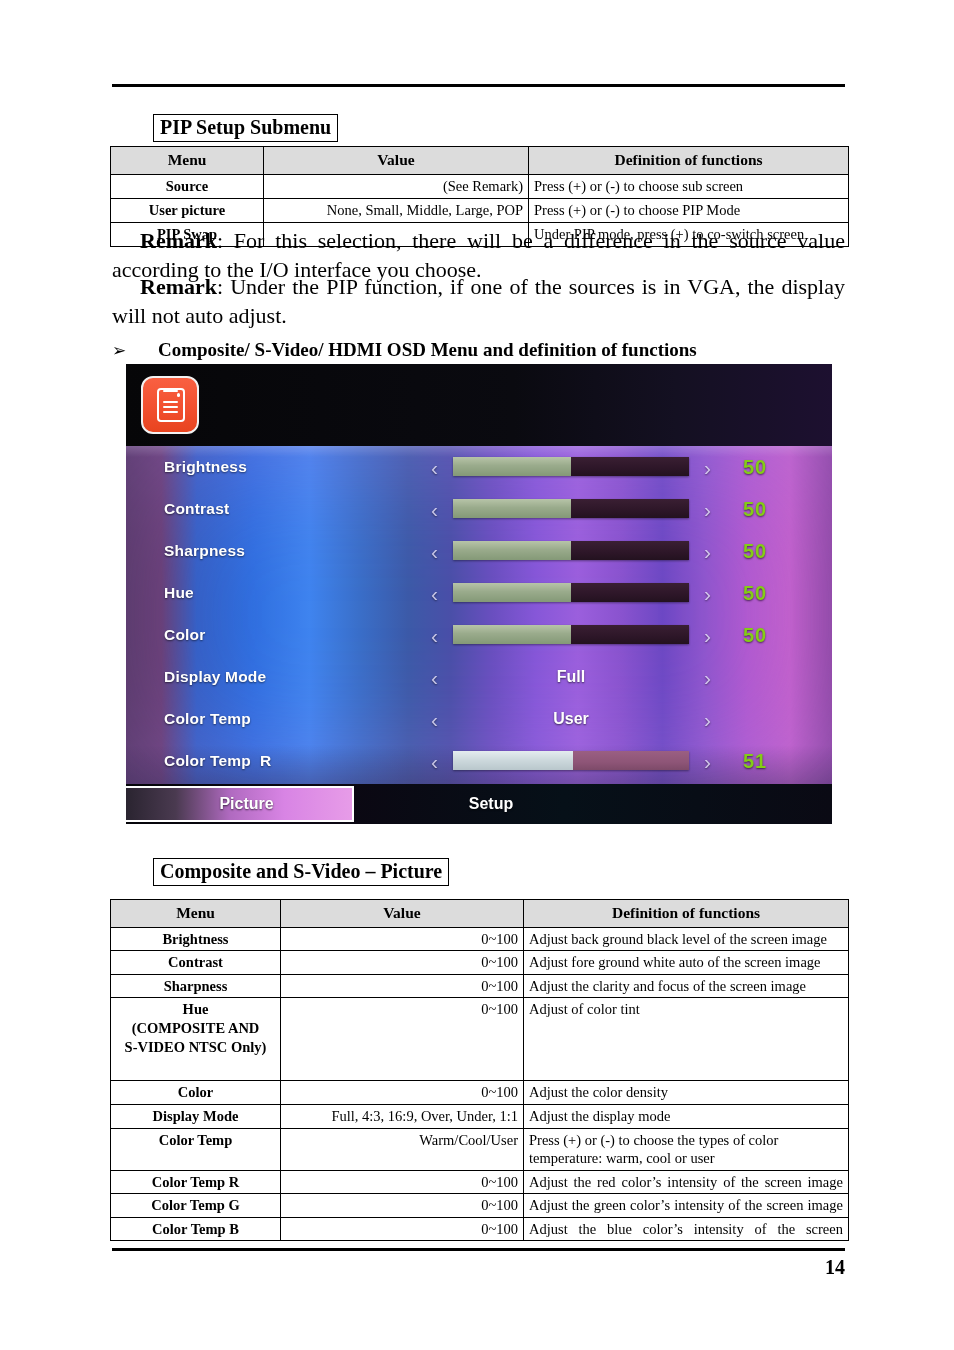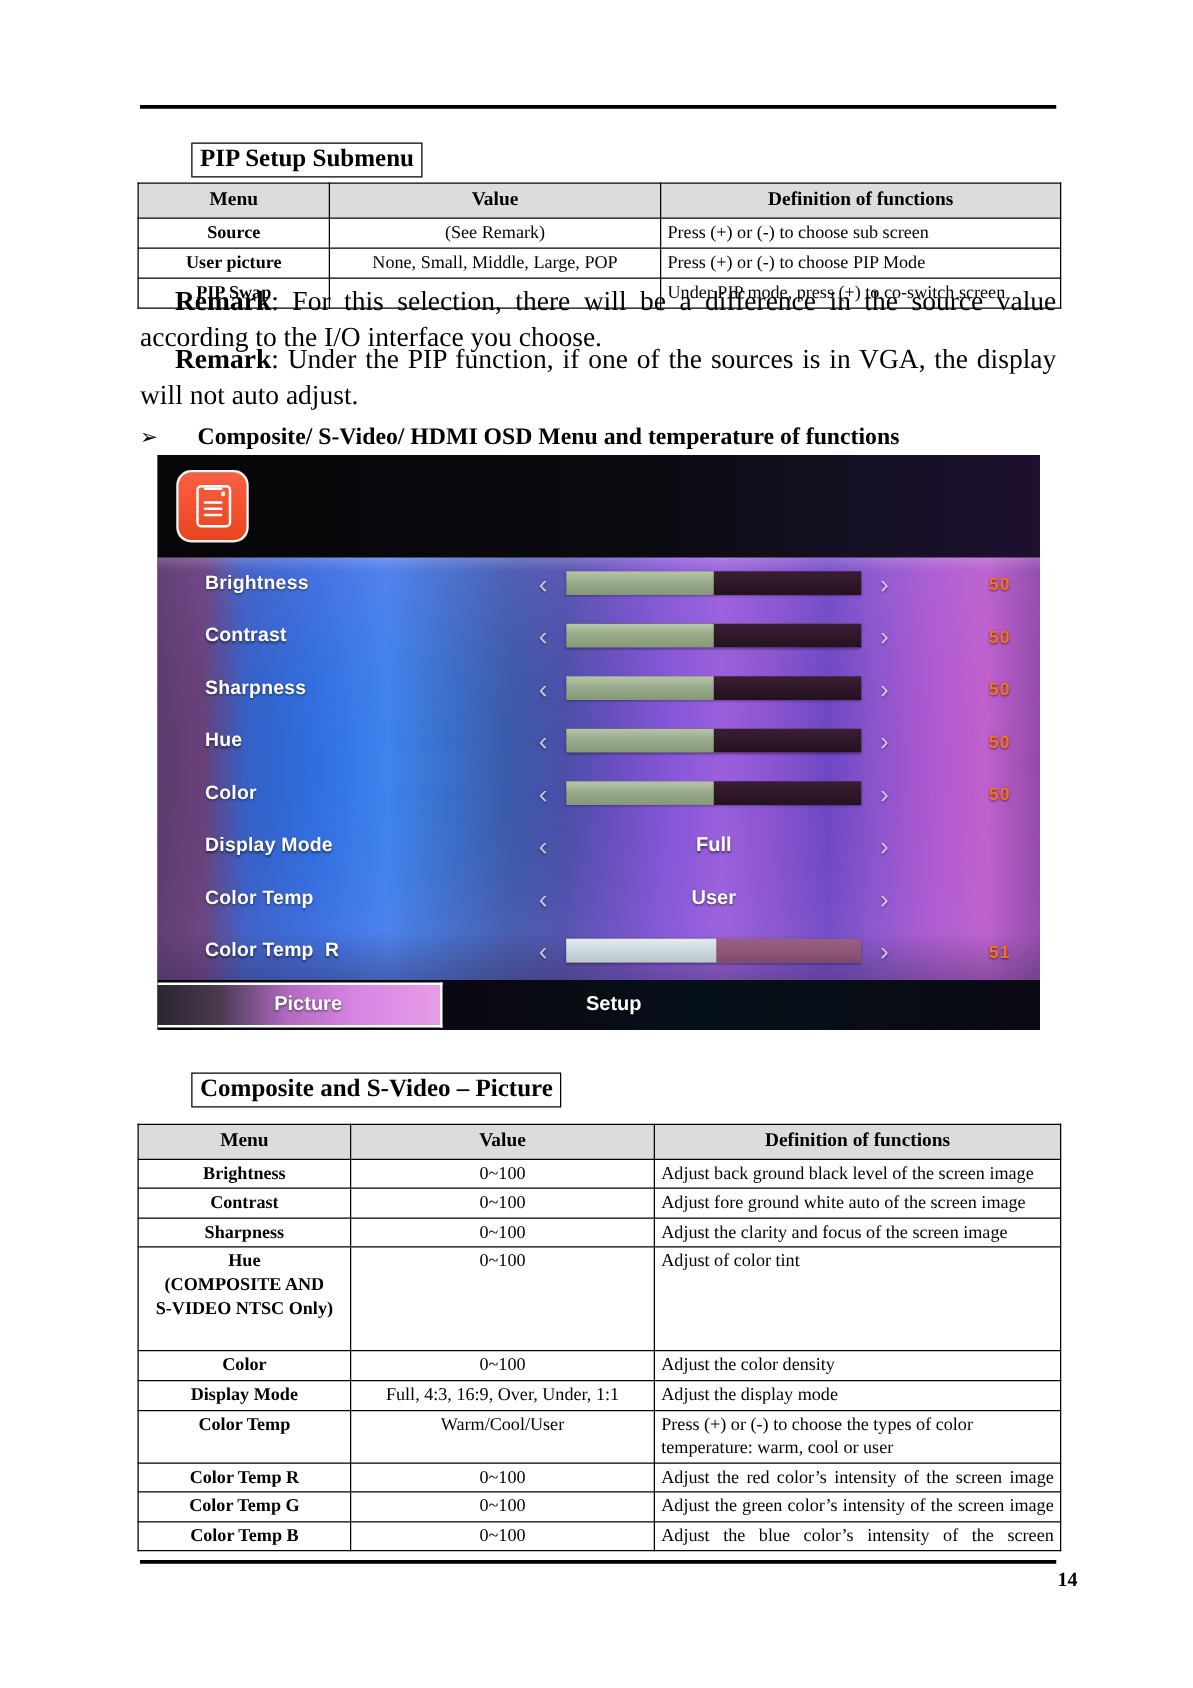--- a/index.html
+++ b/index.html
@@ -35,25 +35,25 @@
   .rule-bottom {
     position: absolute;
     left: 112px;
     top: 1248px;
     width: 733px;
     height: 3px;
     background: #000;
   }
   .page-number {
     position: absolute;
-    left: 17px;
+    left: 0;
     top: 1256px;
     width: 845px;
     text-align: right;
-    font-size: 16px;
+    font-size: 20px;
     font-weight: bold;
     font-family: "Liberation Serif", serif;
   }
 
   
   .boxed-heading {
     position: absolute;
     border: 1.5px solid #000;
     padding: 1px 6px 3px 6px;
     font-weight: bold;
@@ -85,21 +85,21 @@
     font-weight: bold;
     font-size: 15.5px;
     padding: 3px 5px 4px 5px;
     vertical-align: middle;
   }
   td.menu-cell {
     text-align: center;
     font-weight: bold;
     vertical-align: middle;
   }
-  td.value-cell { text-align: center; }
+  td.value-cell { text-align: right; }
   td.def-cell   { text-align: left; }
   td.def-cell.justify { text-align: justify; text-align-last: justify; margin-left: 39px; }
 
   
   #table-pip {
     left: 110px;
     top: 146px;
     width: 738px;
   }
   #table-pip td, #table-pip th { height: 19px; }
@@ -272,27 +272,26 @@
     text-align: center;
     color: #ffffff;
     font-family: "Liberation Sans", sans-serif;
     font-weight: bold;
     font-size: 16px;
     text-shadow: 0 1px 2px rgba(0,0,0,0.6);
   }
   .osd-number {
     position: absolute;
     left: 617px;
-    color: #f97316;
+    color: #84cc16;
     font-family: "Liberation Sans", sans-serif;
     font-weight: bold;
-    font-size: 14px;
+    font-size: 20px;
     letter-spacing: 1px;
     text-shadow: 0 1px 2px rgba(0,0,0,0.6);
-    margin-left: 48px;
   }
 
   
   .osd-tabs {
     position: absolute;
     left: 0;
     top: 420px;
     width: 706px;
     height: 40px;
     background: linear-gradient(to right, #05050a 0%, #0b0712 30%, #061018 62%, #0a0a14 100%);
@@ -396,21 +395,21 @@
       </tr>
     </tbody>
   </table>
 
   <div class="para" id="remark-1"><b>Remark</b><span>: For this selection, there will be a difference in the source value according to the I/O interface you choose.</span></div>
 
   <div class="para" id="remark-2"><b>Remark</b><span>: Under the PIP function, if one of the sources is in VGA, the display will not auto adjust.</span></div>
 
   <div class="bullet-line">
     <span class="bullet-marker">➢</span>
-    <span>Composite/ S-Video/ HDMI OSD Menu and temperature of functions</span>
+    <span>Composite/ S-Video/ HDMI OSD Menu and definition of functions</span>
   </div>
 
   <div class="osd">
 
     <div class="osd-backdrop glow"></div>
 
     <div class="osd-top">
       <div class="osd-icon">
         <div class="osd-icon-glyph">
           <span class="osd-icon-dot"></span>

